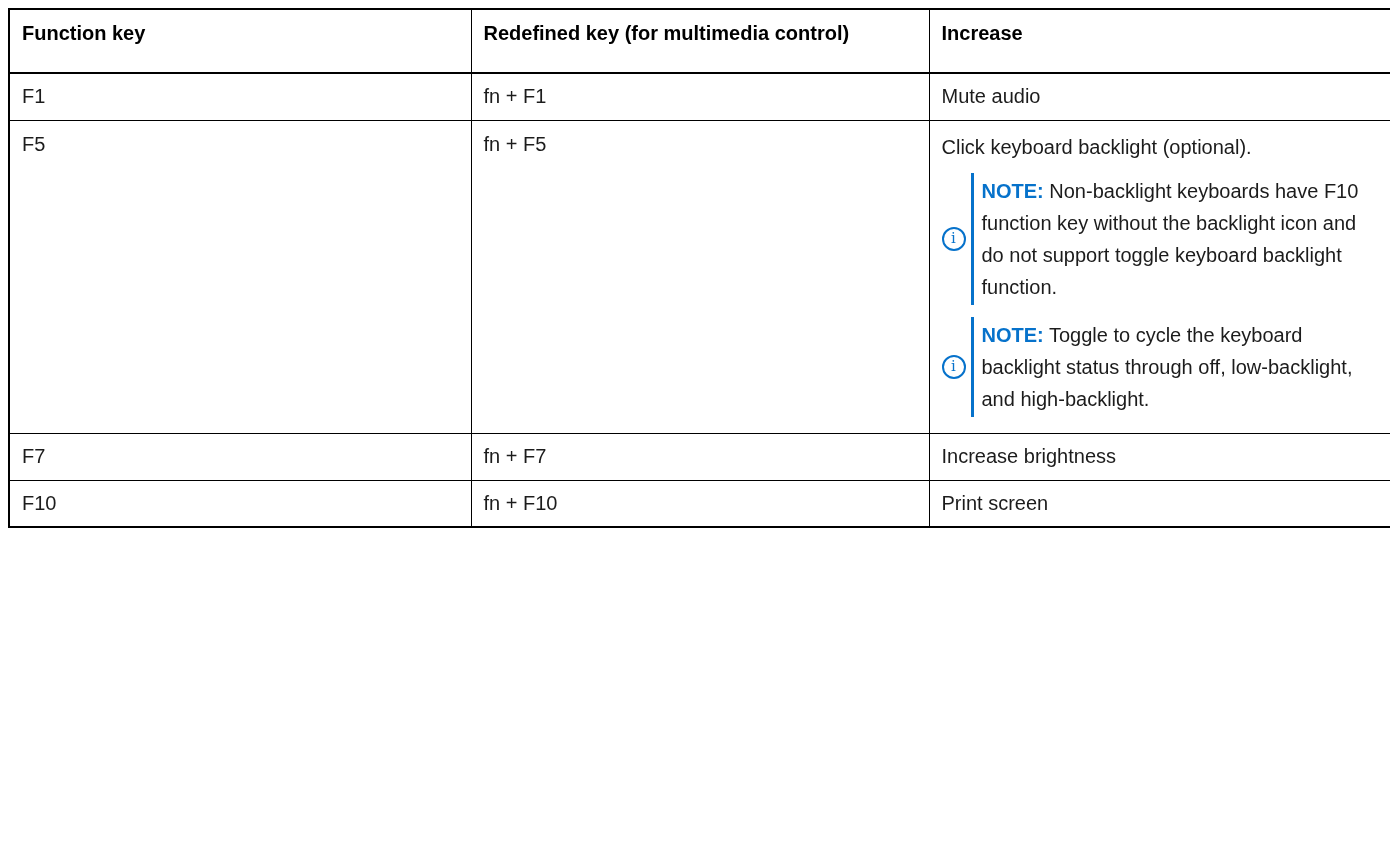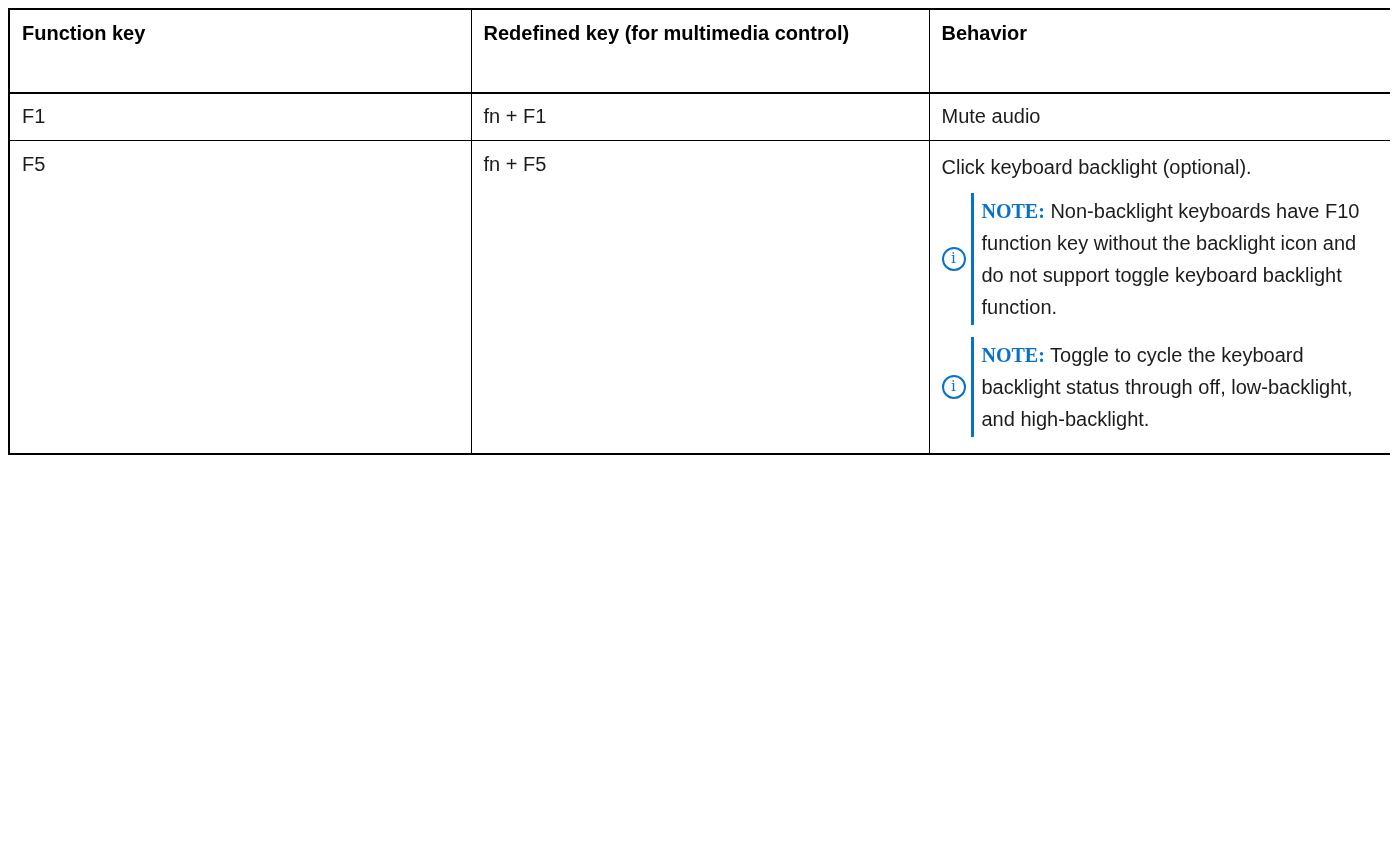--- a/index.html
+++ b/index.html
@@ -26,21 +26,21 @@
   th, td {
     border: 1px solid var(--border-color);
     font-size: 20px;
     padding: 10px 12px 10px 12px;
     text-align: left;
   }
   th {
     vertical-align: top;
     font-weight: bold;
     color: #000000;
-    height: 84px;
+    height: 64px;
     line-height: 1.3;
     border-bottom: 2px solid var(--border-color);
   }
   th .hdr-wrap { max-width: 380px; }
   tr.row td {
     vertical-align: middle;
     height: 47px;
     font-weight: normal;
   }
   tr.row-tall td {
@@ -75,42 +75,41 @@
     color: var(--accent);
   }
   .note-body {
     border-left: 3px solid var(--accent);
     padding: 2px 0 2px 8px;
     line-height: 1.6;
   }
   .note-label {
     font-weight: bold;
     color: var(--accent);
-    font-family: Liberation Serif, serif;
   }
 </style>
 </head>
 <body>
 
 <table class="fn-table">
   <colgroup>
     <col class="c1">
       <col class="c2">
       <col class="c3">
   </colgroup>
   <thead>
     <tr>
       <th>
         <div class="hdr-wrap">Function key</div>
       </th>
       <th>
         <div class="hdr-wrap">Redefined key (for multimedia control)</div>
       </th>
       <th>
-        <div class="hdr-wrap">Behavior</div>
+        <div class="hdr-wrap">Increase</div>
       </th>
     </tr>
   </thead>
   <tbody>
     <tr class="row">
       <td>F1</td>
       <td>fn + F1</td>
       <td>Mute audio</td>
     </tr>
     <tr class="row row-tall">
@@ -131,14 +130,24 @@
           <span class="info-icon">
             <span class="info-glyph">i</span>
           </span>
           <div class="note-body">
             <span class="note-label">NOTE:</span>
             <span class="note-text">Toggle to cycle the keyboard backlight status through off, low-backlight, and high-backlight.</span>
           </div>
         </div>
       </td>
     </tr>
+    <tr class="row">
+      <td>F7</td>
+      <td>fn + F7</td>
+      <td>Increase brightness</td>
+    </tr>
+    <tr class="row">
+      <td>F10</td>
+      <td>fn + F10</td>
+      <td>Print screen</td>
+    </tr>
   </tbody>
 </table>
 
 </body></html>

